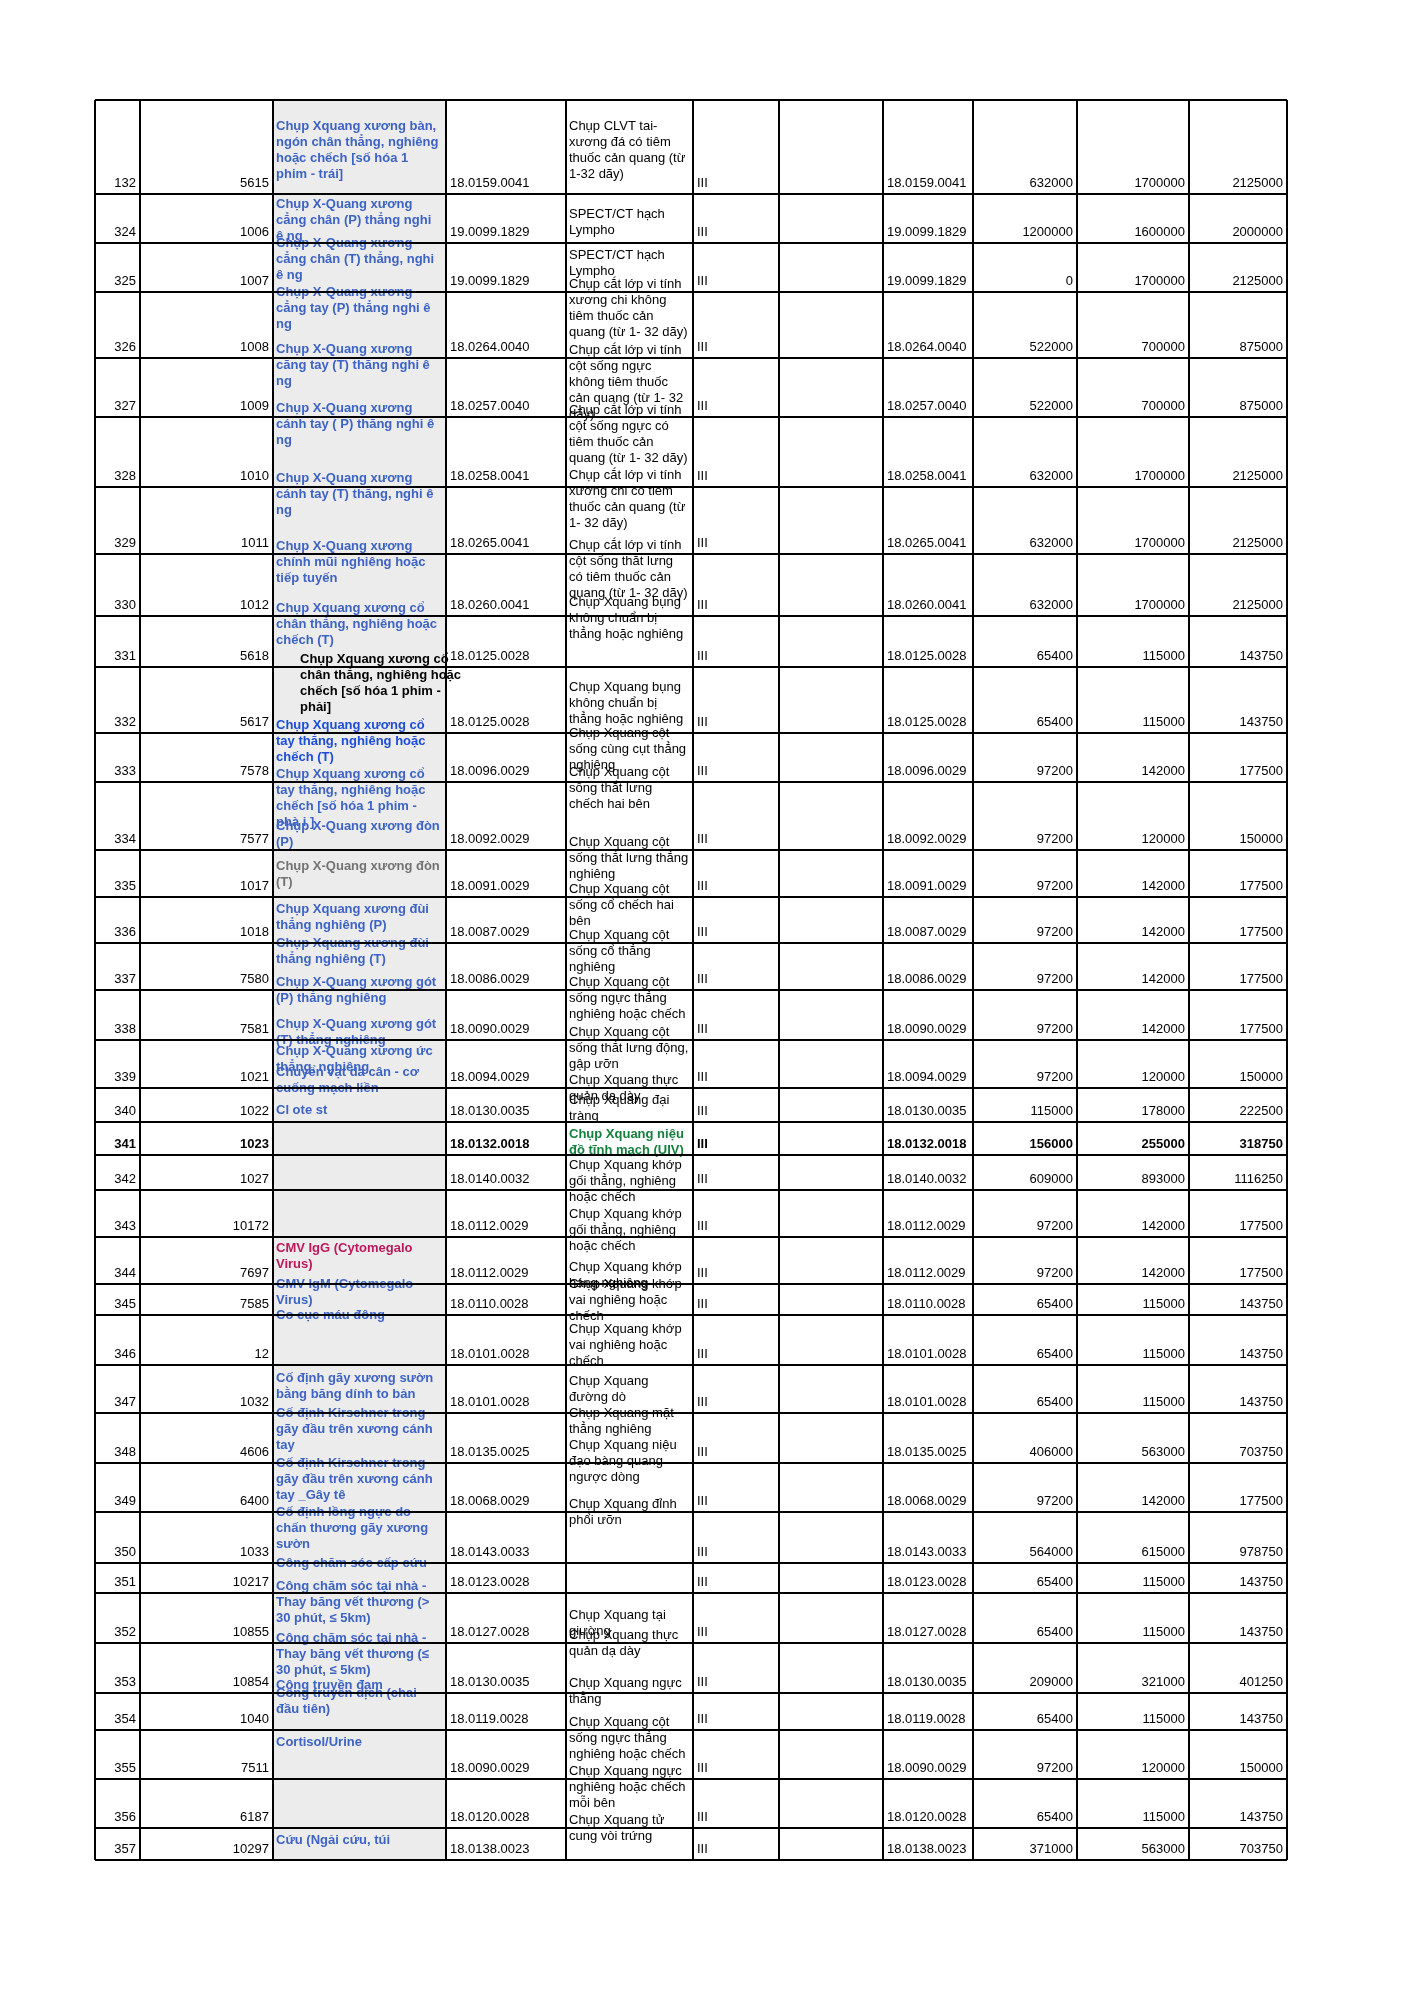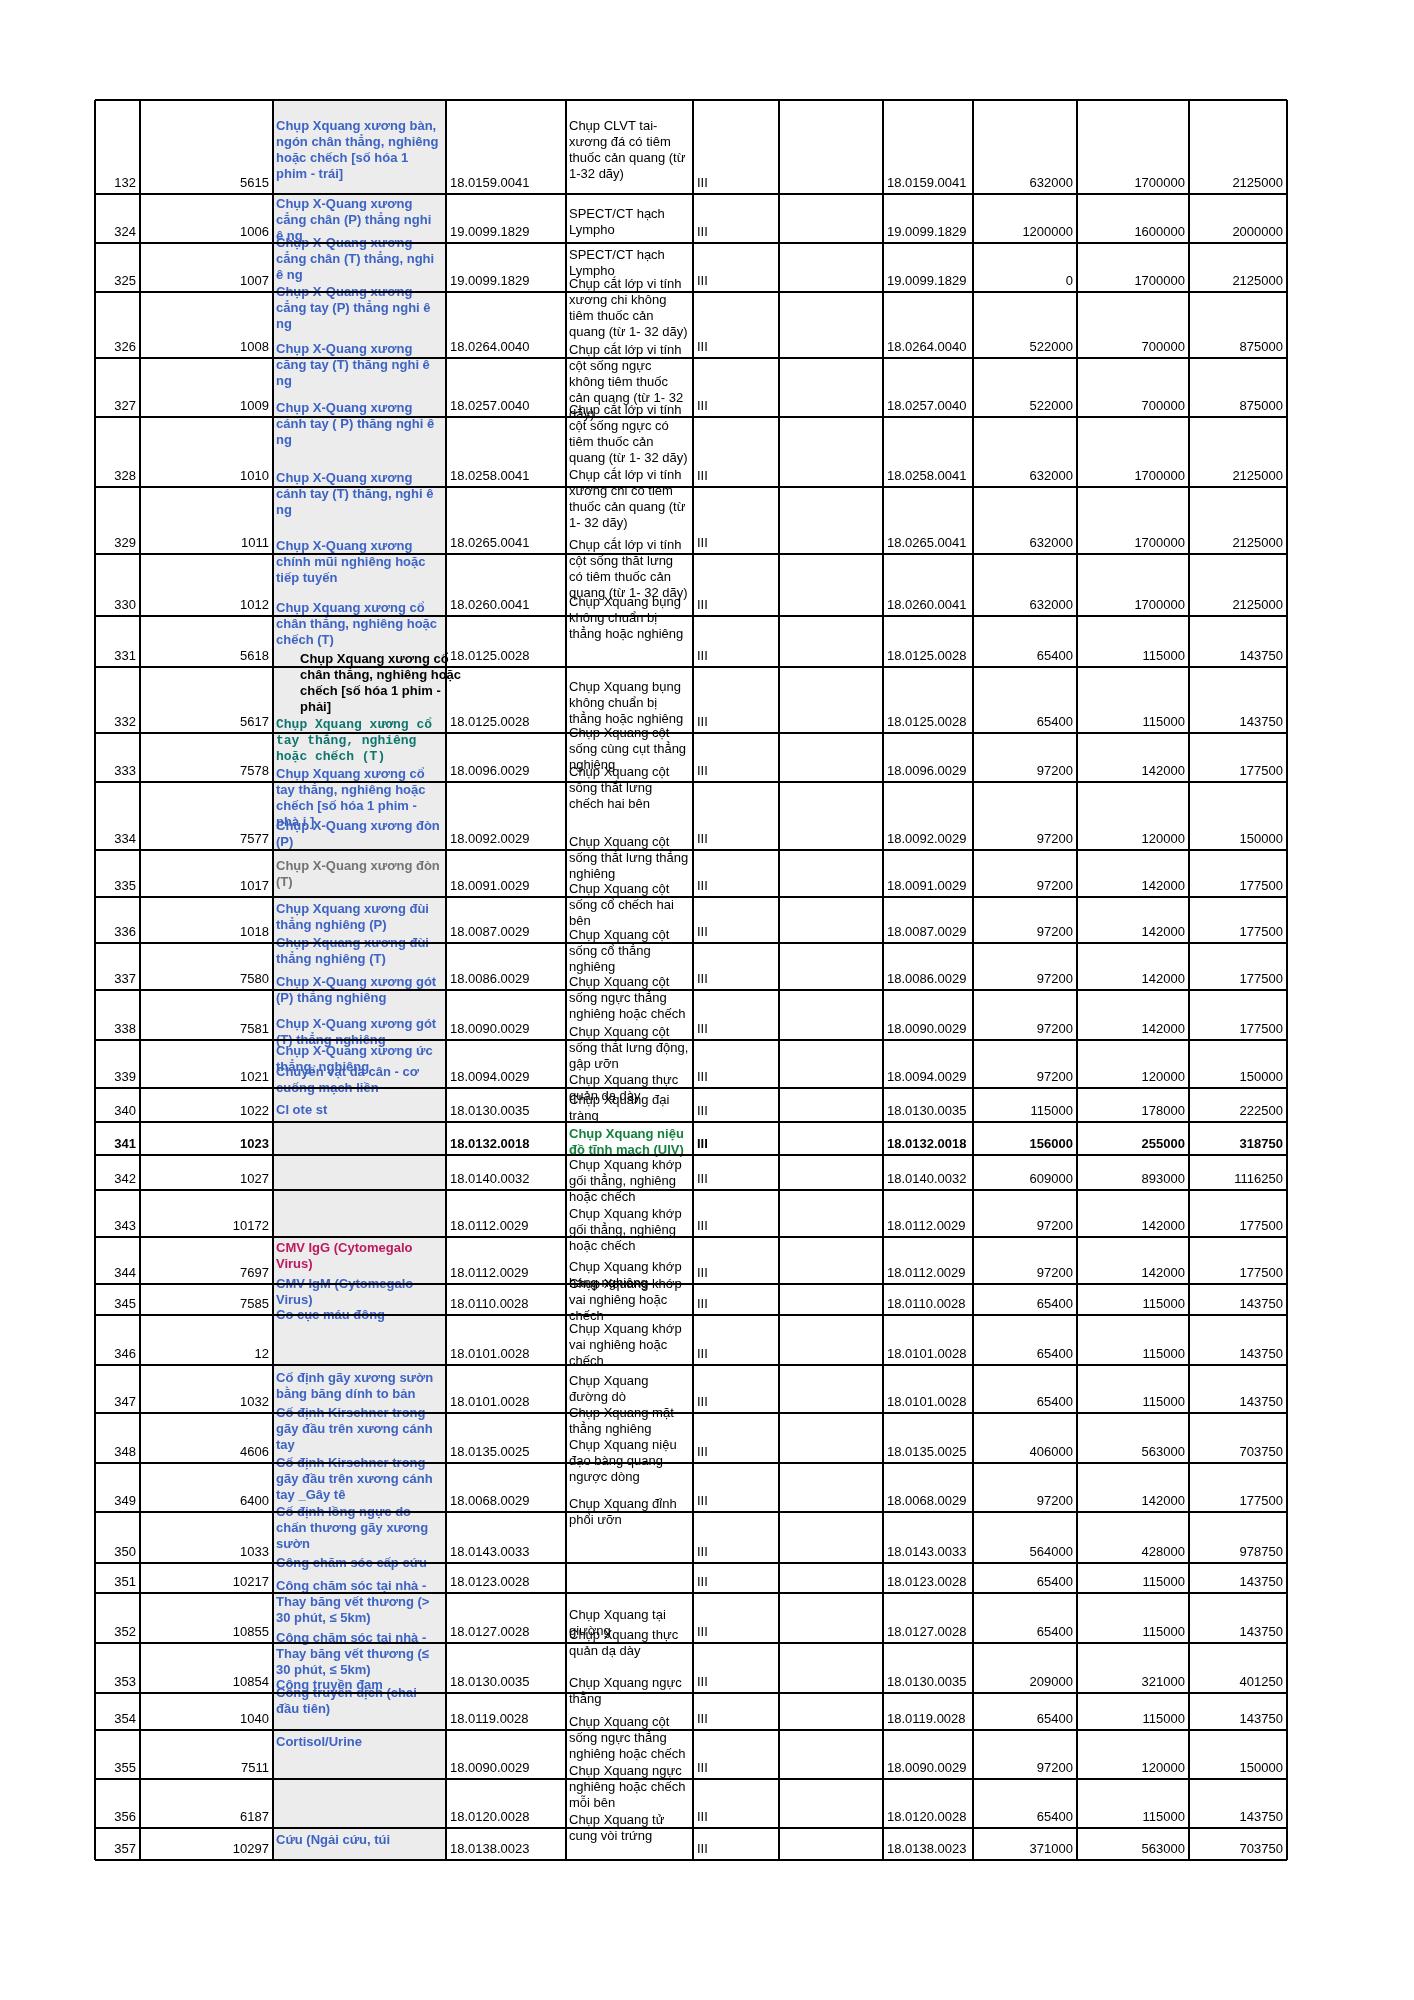--- a/index.html
+++ b/index.html
@@ -155,21 +155,21 @@
     </div>
     <div class="row" style="top: 633px; height: 49px;">
       <div class="c bot stt num">333</div>
       <div class="c bot sid num">7578</div>
       <div class="c bot code1">18.0096.0029</div>
       <div class="c bot grade">III</div>
       <div class="c bot code2">18.0096.0029</div>
       <div class="c bot p1 num">97200</div>
       <div class="c bot p2 num">142000</div>
       <div class="c bot p3 num">177500</div>
-      <div class="c nameblk" style="top: -16px; color: #0f766e; font-family: Liberation Mono, monospace;">Chụp Xquang xương cổ tay thẳng, nghiêng hoặc chếch (T)</div>
+      <div class="c nameblk" style="top: -16px; color: #1d4ed8;">Chụp Xquang xương cổ tay thẳng, nghiêng hoặc chếch (T)</div>
       <div class="c descblk" style="top: -8px; color: rgb(0, 0, 0);">Chụp Xquang cột sống cùng cụt thẳng nghiêng</div>
     </div>
     <div class="row" style="top: 682px; height: 68px;">
       <div class="c bot stt num">334</div>
       <div class="c bot sid num">7577</div>
       <div class="c bot code1">18.0092.0029</div>
       <div class="c bot grade">III</div>
       <div class="c bot code2">18.0092.0029</div>
       <div class="c bot p1 num">97200</div>
       <div class="c bot p2 num">120000</div>
@@ -358,21 +358,21 @@
       <div class="c nameblk" style="top: -8px; color: rgb(61, 99, 196);">Cố định Kirschner trong gãy đầu trên xương cánh tay _Gây tê</div>
       <div class="c descblk" style="top: -26px; color: rgb(0, 0, 0);">Chụp Xquang niệu đạo bàng quang ngược dòng</div>
     </div>
     <div class="row" style="top: 1412px; height: 51px;">
       <div class="c bot stt num">350</div>
       <div class="c bot sid num">1033</div>
       <div class="c bot code1">18.0143.0033</div>
       <div class="c bot grade">III</div>
       <div class="c bot code2">18.0143.0033</div>
       <div class="c bot p1 num">564000</div>
-      <div class="c bot p2 num">428000</div>
+      <div class="c bot p2 num">615000</div>
       <div class="c bot p3 num">978750</div>
       <div class="c nameblk" style="top: -8px; color: rgb(61, 99, 196);">Cố định lồng ngực do chấn thương gãy xương sườn</div>
       <div class="c descblk" style="top: -16px; color: rgb(0, 0, 0);">Chụp Xquang đỉnh phổi ưỡn</div>
     </div>
     <div class="row" style="top: 1463px; height: 30px;">
       <div class="c bot stt num">351</div>
       <div class="c bot sid num">10217</div>
       <div class="c bot code1">18.0123.0028</div>
       <div class="c bot grade">III</div>
       <div class="c bot code2">18.0123.0028</div>

